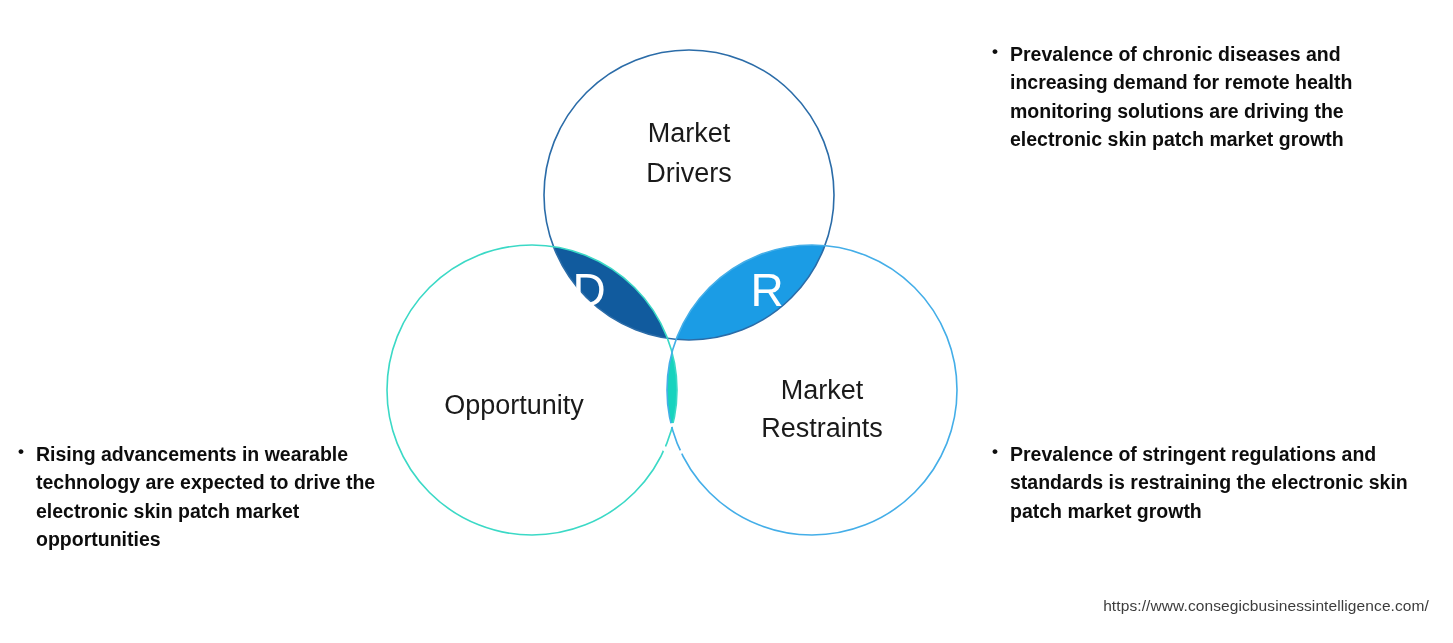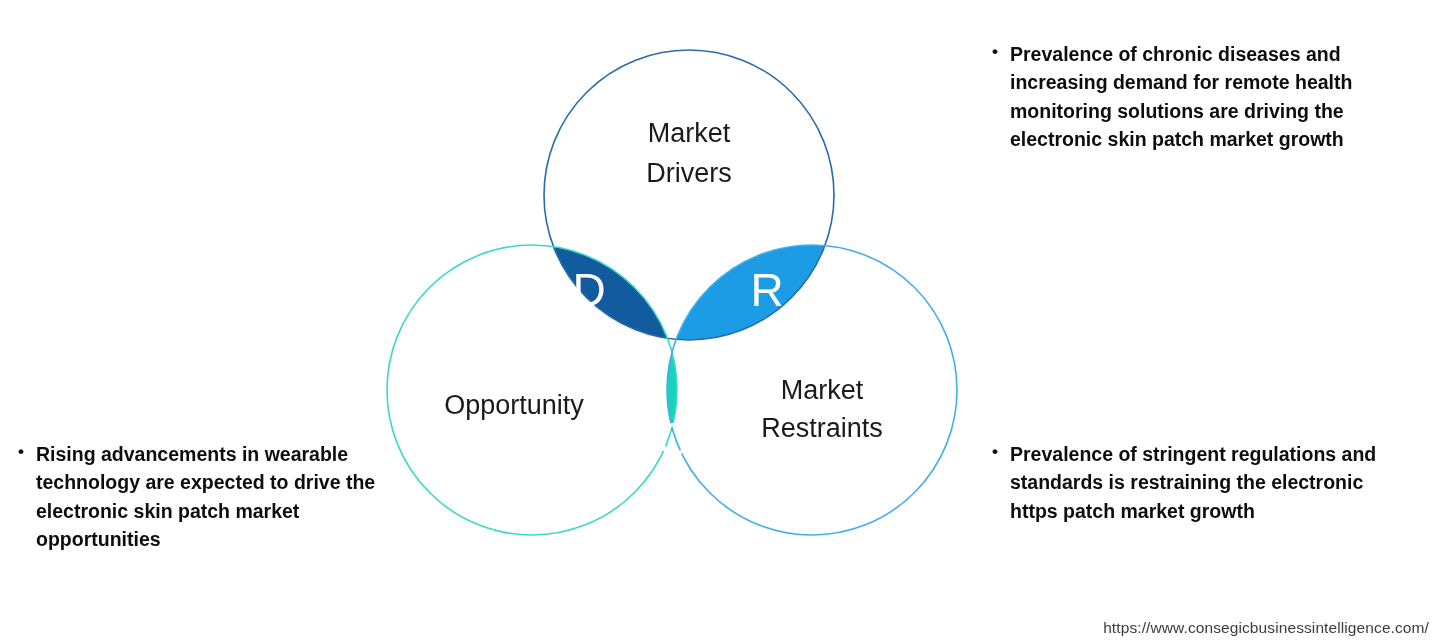--- a/index.html
+++ b/index.html
@@ -79,21 +79,20 @@
   }
 
   
   #source-url {
     position: absolute;
     right: 24px;
     top: 597px;
     font-size: 15.5px;
     color: #3c3c3c;
     letter-spacing: 0.1px;
-    margin-top: 22px;
   }
 </style>
 </head>
 <body>
 
 <div id="venn-wrap">
   <svg id="venn-svg" viewBox="0 0 660 570" xmlns="http://www.w3.org/2000/svg">
     <defs>
 
       <clipPath id="clip-top">
@@ -153,21 +152,21 @@
   </svg>
 </div>
 
 <div class="callout" id="callout-driver">
   <span class="bullet">•</span>
   <span class="ctext">Prevalence of chronic diseases and increasing demand for remote health monitoring solutions are driving the electronic skin patch market growth</span>
 </div>
 
 <div class="callout" id="callout-restraint">
   <span class="bullet">•</span>
-  <span class="ctext">Prevalence of stringent regulations and standards is restraining the electronic https patch market growth</span>
+  <span class="ctext">Prevalence of stringent regulations and standards is restraining the electronic skin patch market growth</span>
 </div>
 
 <div class="callout" id="callout-opportunity">
   <span class="bullet">•</span>
   <span class="ctext">Rising advancements in wearable technology are expected to drive the electronic skin patch market opportunities</span>
 </div>
 
 <div id="source-url">https://www.consegicbusinessintelligence.com/</div>
 
 </body></html>

